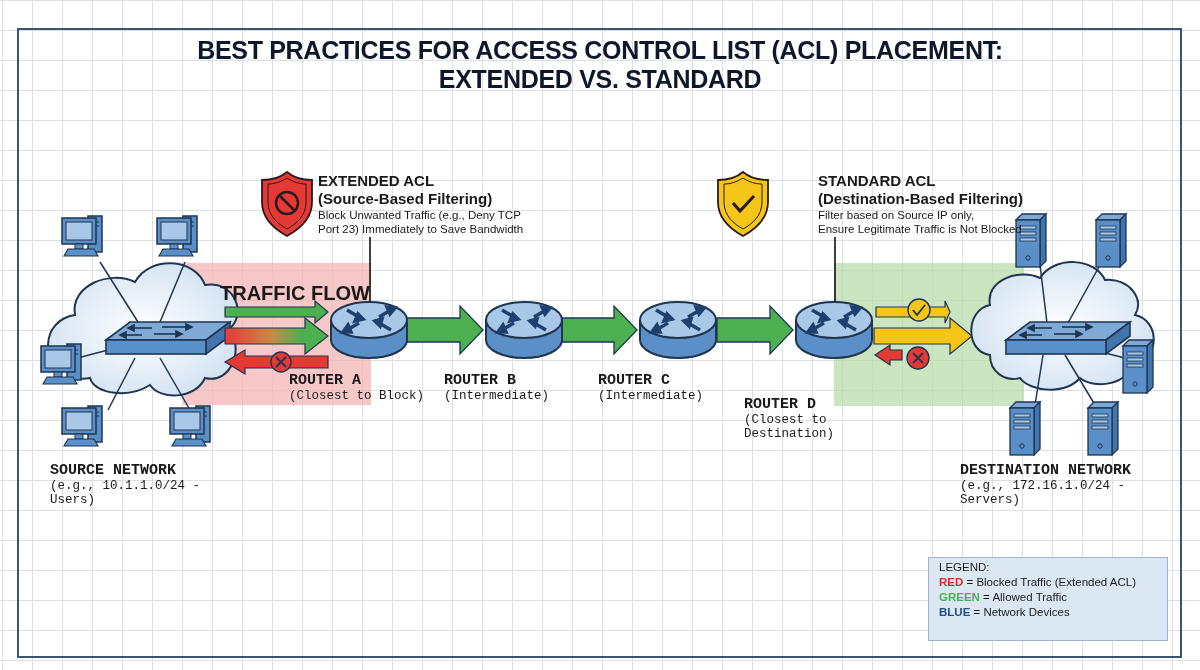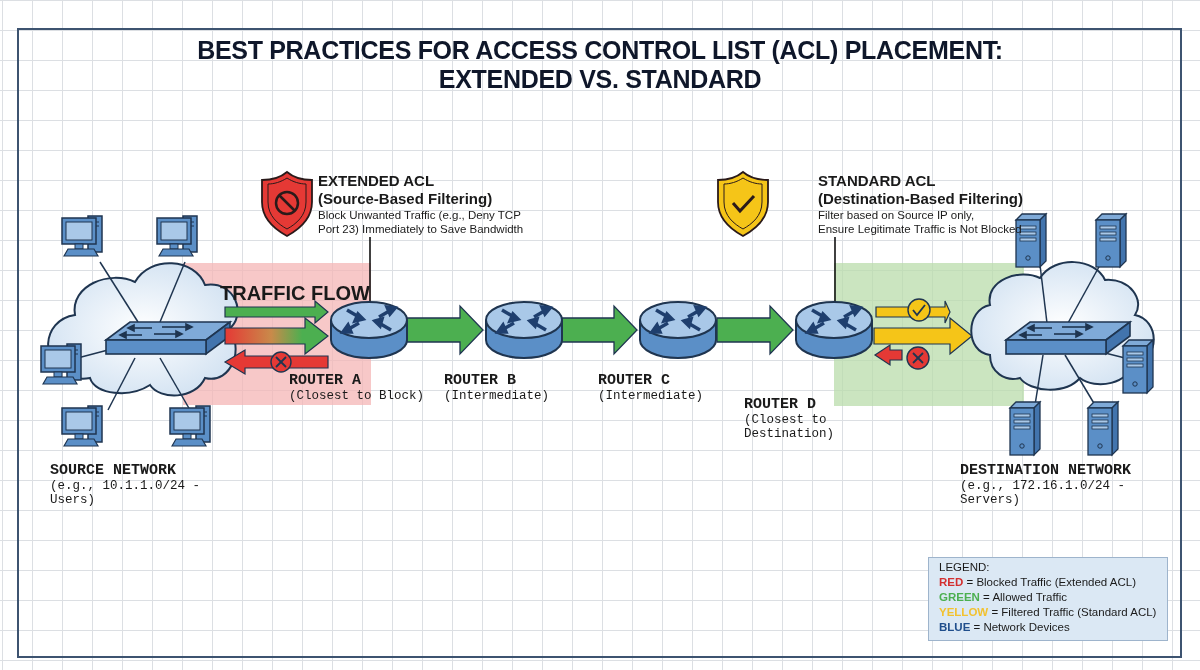--- a/index.html
+++ b/index.html
@@ -247,15 +247,14 @@
 </div>
 <div class="lbl" style="left:960px; top:462px; width:220px;">
   <div class="h">DESTINATION NETWORK</div>
   <div class="s">(e.g., 172.16.1.0/24 - Servers)</div>
 </div>
 
 <div class="legend">
   <div>LEGEND:</div>
   <div><span class="r">RED</span><span> = Blocked Traffic (Extended ACL)</span></div>
   <div><span class="g">GREEN</span><span> = Allowed Traffic</span></div>
-  <div><span class="y">YELLOW</span><span> = Filtered Traffic (Standard ACL)</span></div>
   <div><span class="b">BLUE</span><span> = Network Devices</span></div>
 </div>
 
 </body></html>

